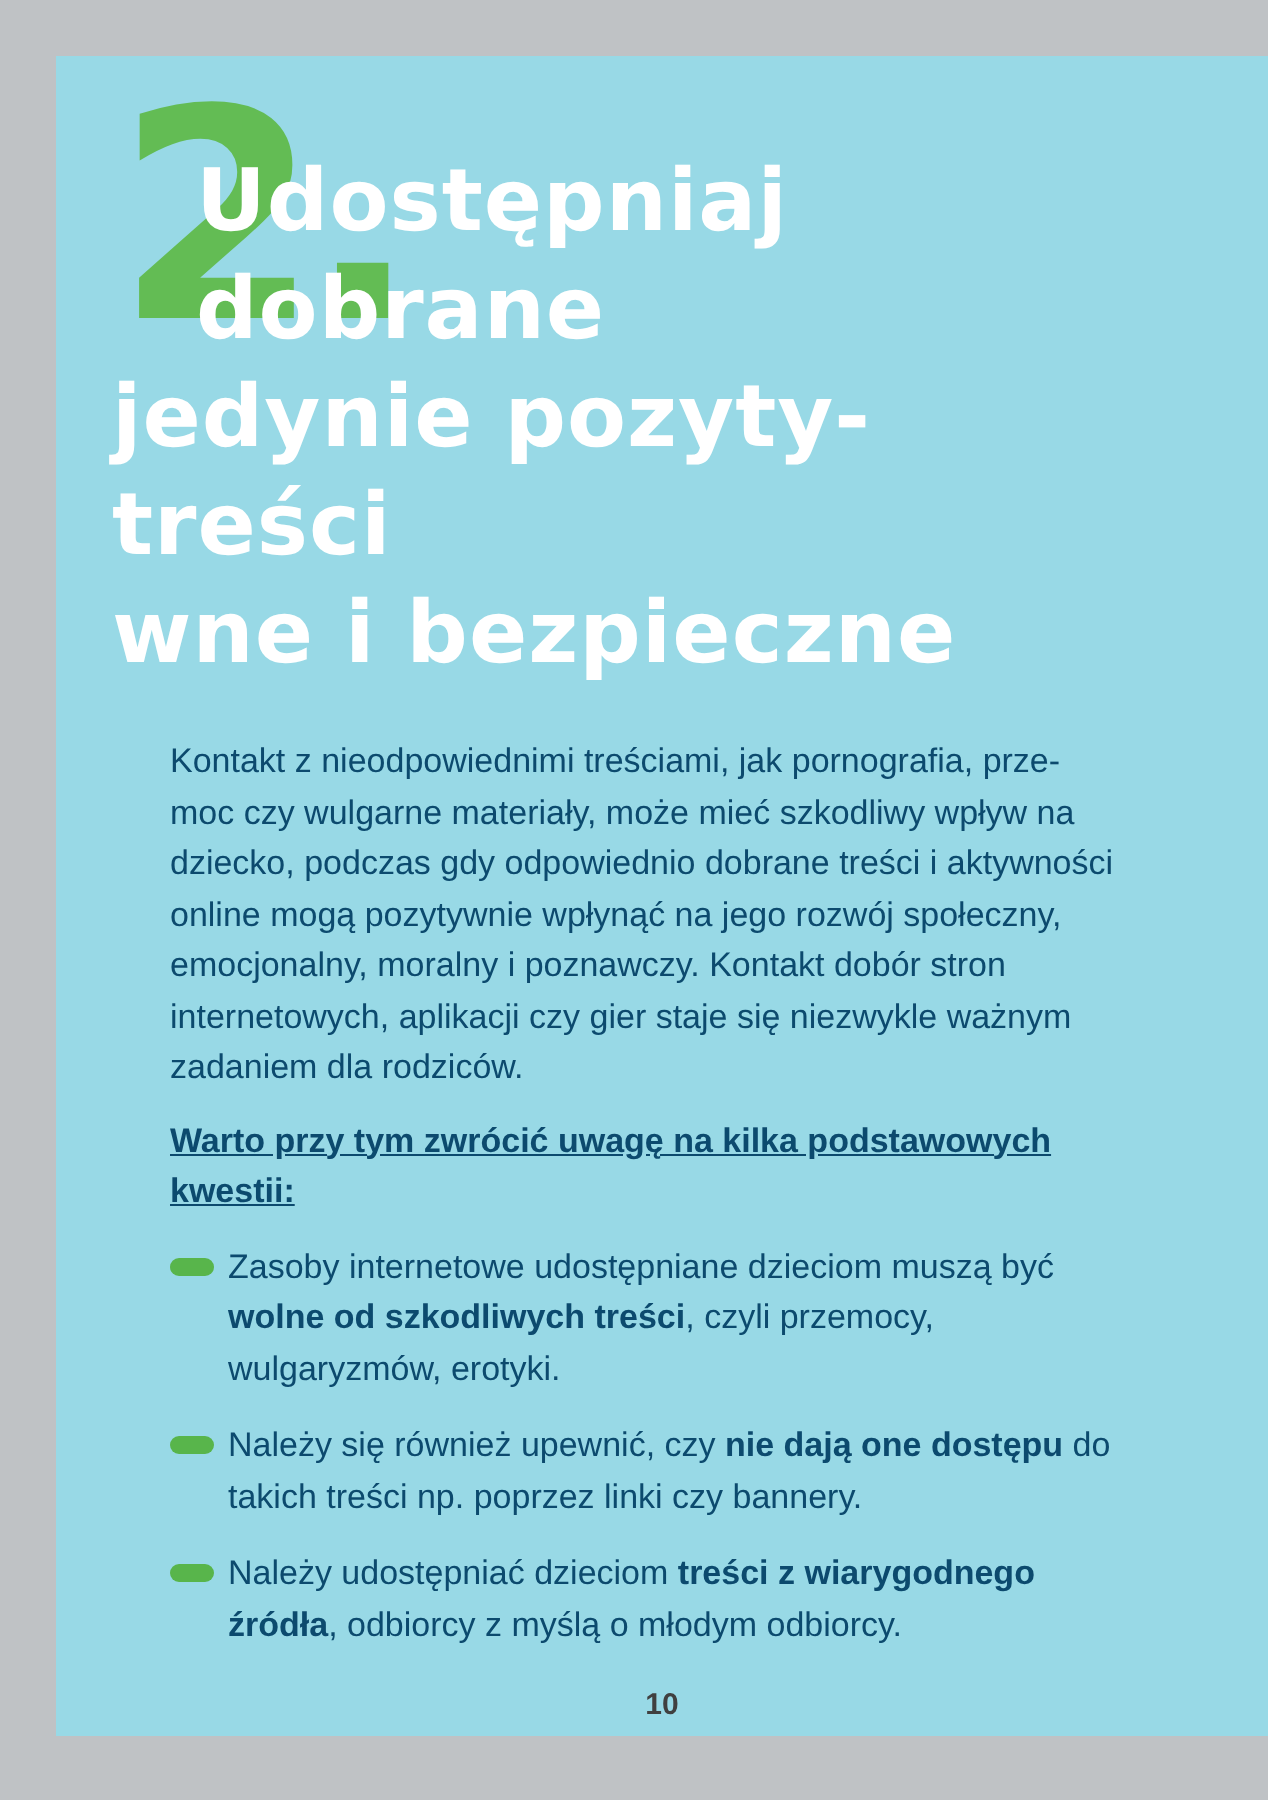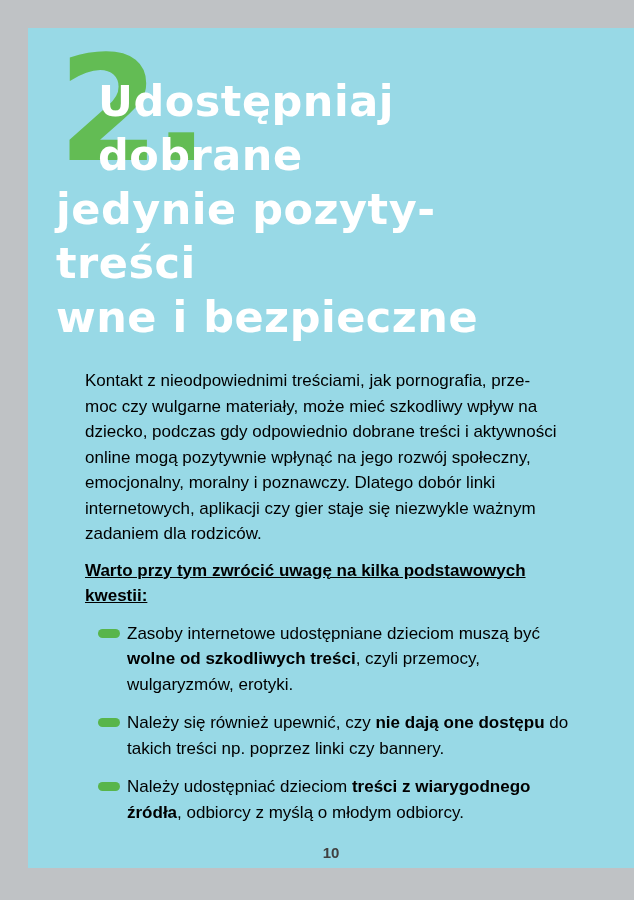--- a/index.html
+++ b/index.html
@@ -41,36 +41,35 @@
     letter-spacing:0.5px;
     white-space:nowrap;
   }
   .h-indent{margin-left:70px;}
   .h-left{margin-left:28px;}
   
   .body-block{
     position:absolute;
     left:57px;top:340px;
     width:500px;
-    color:#000000;
+    color:#0c4a6e;
     font-size:17px;
     line-height:25.5px;
   }
   .para-line{white-space:nowrap;}
   .intro{
     margin-top:11px;
     font-weight:bold;
     text-decoration:underline;
   }
   .bullets{margin-top:12px;}
   .bullet{
     display:flex;
     align-items:flex-start;
     margin-bottom:13px;
-    justify-content:center;
   }
   .bullet-marker{
     flex-shrink:0;
     width:22px;height:9px;
     border-radius:5px;
     background:#58b54b;
     margin-top:8px;
     margin-right:7px;
   }
   .bullet-text{width:445px;}
@@ -102,21 +101,21 @@
       <div class="h-line h-left">wne i bezpieczne</div>
     </div>
 
     <div class="body-block">
 
       <div class="paragraph">
         <div class="para-line">Kontakt z nieodpowiednimi treściami, jak pornografia, prze-</div>
         <div class="para-line">moc czy wulgarne materiały, może mieć szkodliwy wpływ na</div>
         <div class="para-line">dziecko, podczas gdy odpowiednio dobrane treści i aktywności</div>
         <div class="para-line">online mogą pozytywnie wpłynąć na jego rozwój społeczny,</div>
-        <div class="para-line">emocjonalny, moralny i poznawczy. Dlatego dobór linki</div>
+        <div class="para-line">emocjonalny, moralny i poznawczy. Kontakt dobór stron</div>
         <div class="para-line">internetowych, aplikacji czy gier staje się niezwykle ważnym</div>
         <div class="para-line">zadaniem dla rodziców.</div>
       </div>
 
       <div class="intro">Warto przy tym zwrócić uwagę na kilka podstawowych kwestii:</div>
 
       <div class="bullets">
 
         <div class="bullet">
           <div class="bullet-marker"></div>

